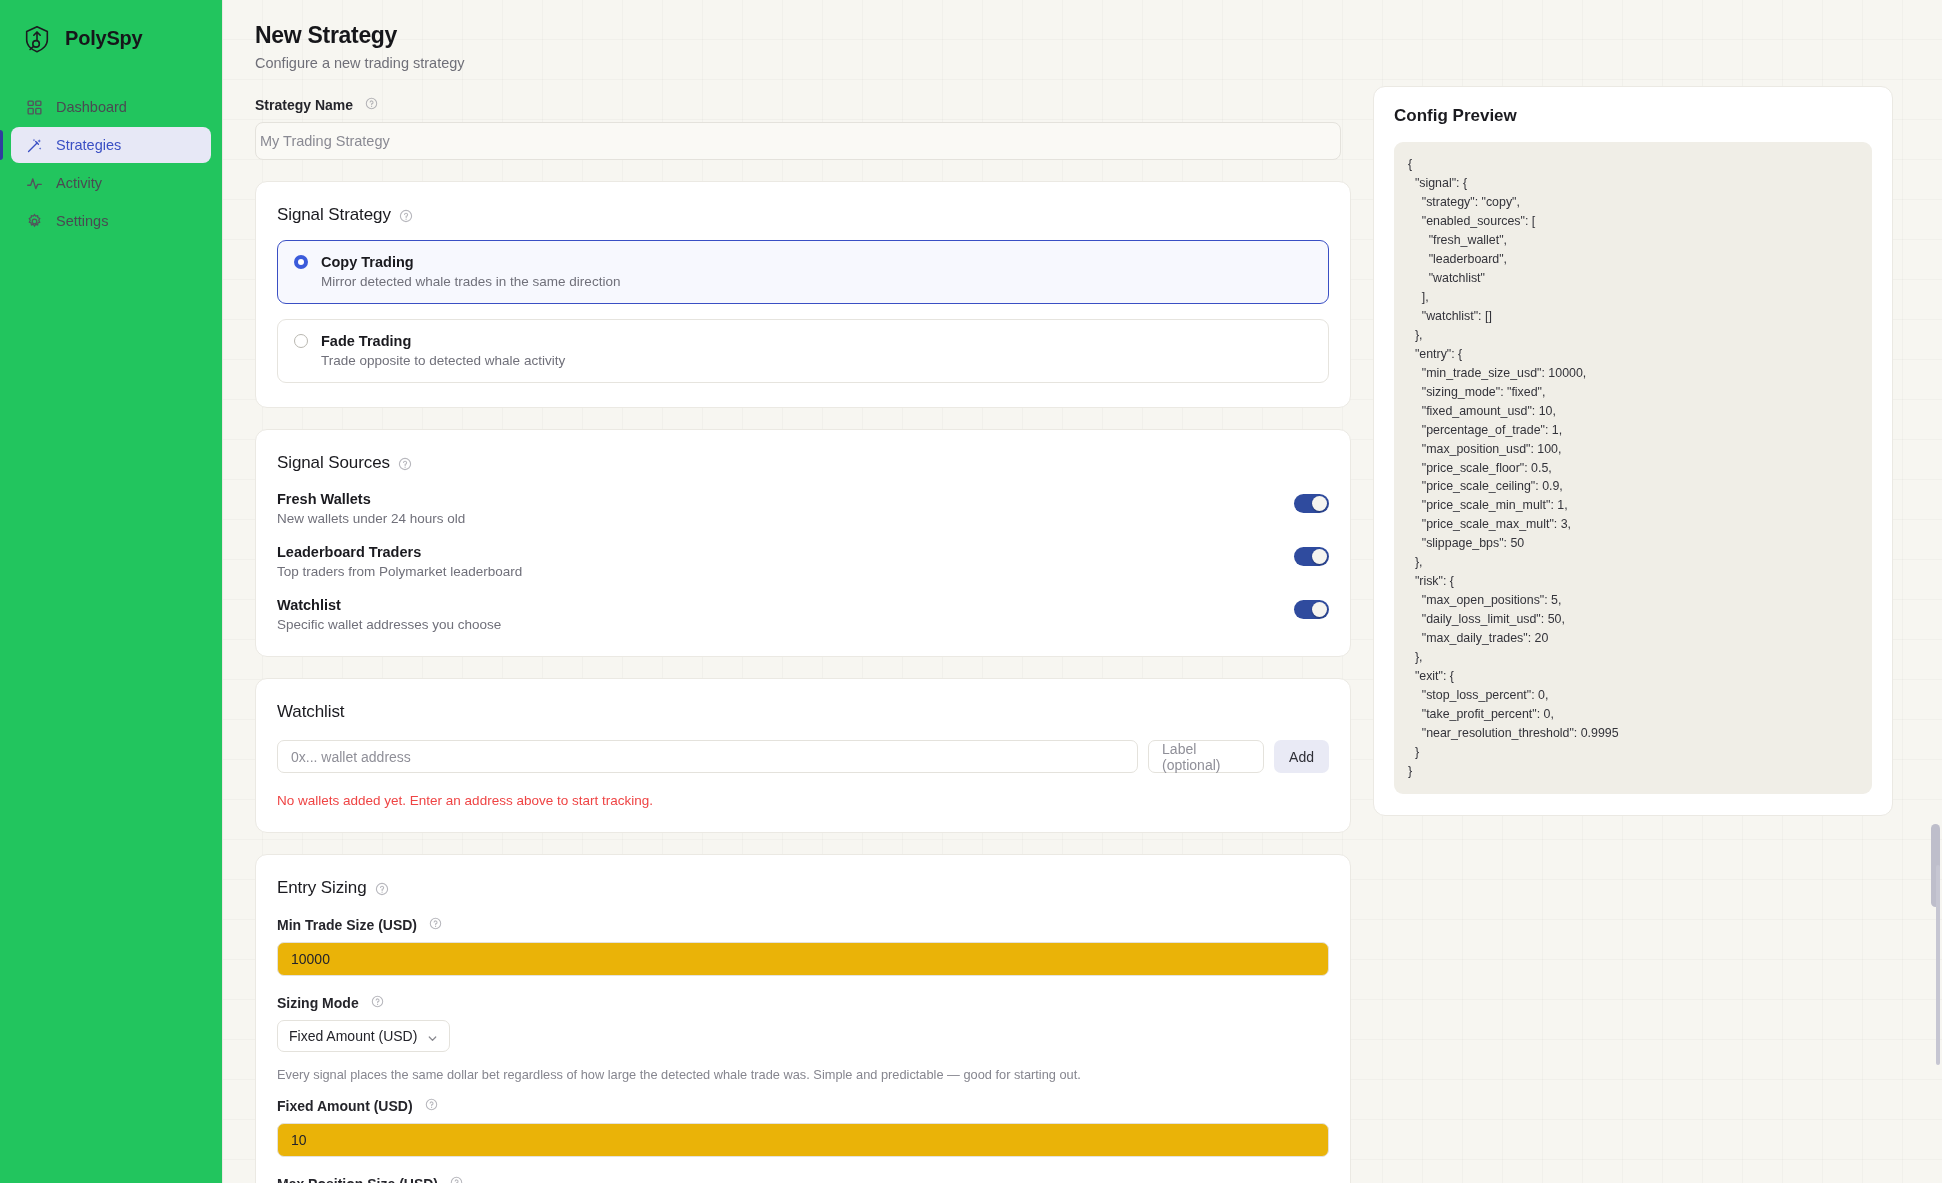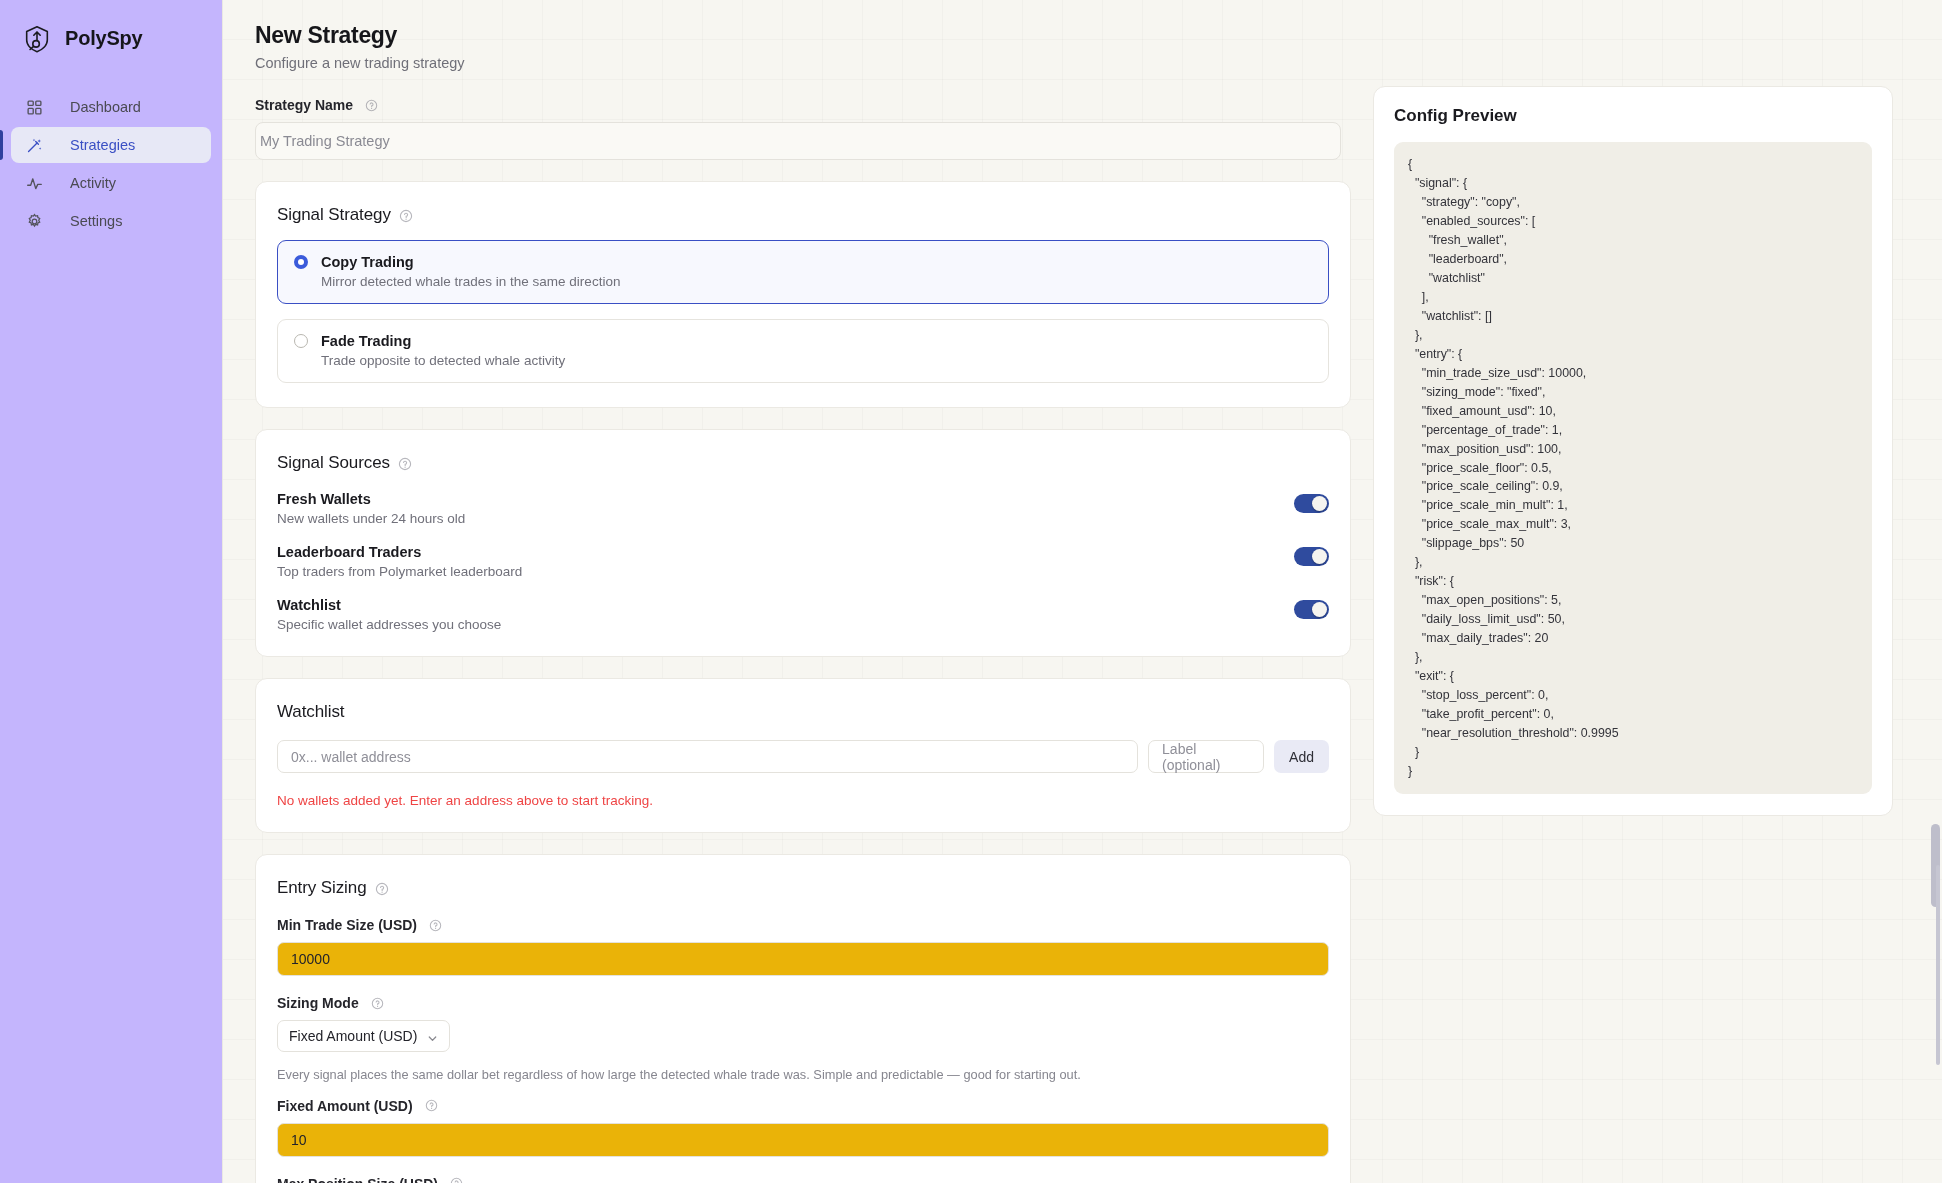--- a/index.html
+++ b/index.html
@@ -7,29 +7,29 @@
     width: 1942px; height: 1183px;
     font-family: "Liberation Sans", sans-serif;
     background: #F7F6F1;
     overflow: hidden;
   }
   #app { display: flex; width: 1942px; height: 1183px; position: relative; }
 
   
   .sidebar {
     width: 223px; flex: 0 0 223px; height: 1183px;
-    background: #c4b5fd; border-right: 1px solid #EAE8E2;
+    background: #22c55e; border-right: 1px solid #EAE8E2;
     padding: 0; position: relative; z-index: 5;
   }
   .brand { display: flex; align-items: center; gap: 13px; padding: 17px 0 0 22px; height: 60px; }
   .brand-logo { width: 30px; height: 30px; flex: 0 0 30px; }
   .brand-name { font-size: 20px; font-weight: bold; color: #16161A; letter-spacing: -0.2px; }
   .nav { margin-top: 29px; padding: 0 11px; }
   .nav-item {
-    display: flex; align-items: center; gap: 27px;
+    display: flex; align-items: center; gap: 13px;
     height: 36px; padding-left: 15px; margin-bottom: 2px;
     border-radius: 8px; color: #4A4A52; font-size: 14.5px;
     position: relative; cursor: pointer;
   }
   .nav-item .nav-ico { width: 17px; height: 17px; flex: 0 0 17px; display:block; }
   .nav-item.active { background: #E7E8F6; color: #3A4FC4; font-weight: 500; }
   .nav-item.active::before {
     content: ""; position: absolute; left: -11px; top: 3px;
     width: 3px; height: 30px; background: #2F3F9E; border-radius: 0 3px 3px 0;
   }
@@ -45,21 +45,21 @@
     background-position: -1px -1px;
   }
   .main-inner { padding: 22px 28px 0 32px; display: flex; gap: 22px; align-items: flex-start; }
   .col-left { width: 1096px; flex: 0 0 1096px; }
   .col-right { width: 520px; flex: 0 0 520px; padding-top: 64px; }
 
   .page-title { font-size: 23px; font-weight: bold; color: #16161A; letter-spacing: -0.3px; }
   .page-sub { font-size: 14.5px; color: #6F6F78; margin-top: 6px; }
 
   .field-label {
-    display: flex; align-items: center; gap: 12px;
+    display: flex; gap: 12px;
     font-size: 14px; font-weight: bold; color: #25252B;
   }
   .field-label.reg { font-weight: 600; }
   .help-ico { width: 13px; height: 13px; flex:0 0 13px; display:block; opacity: .62; }
 
   .name-wrap { margin-top: 26px; }
   .name-input {
     margin-top: 9px; width: 1086px; height: 38px;
     border: 1px solid #E4E2DC; border-radius: 8px;
     background: #FAF9F5; color: #8A8A93; font-size: 14.5px;

